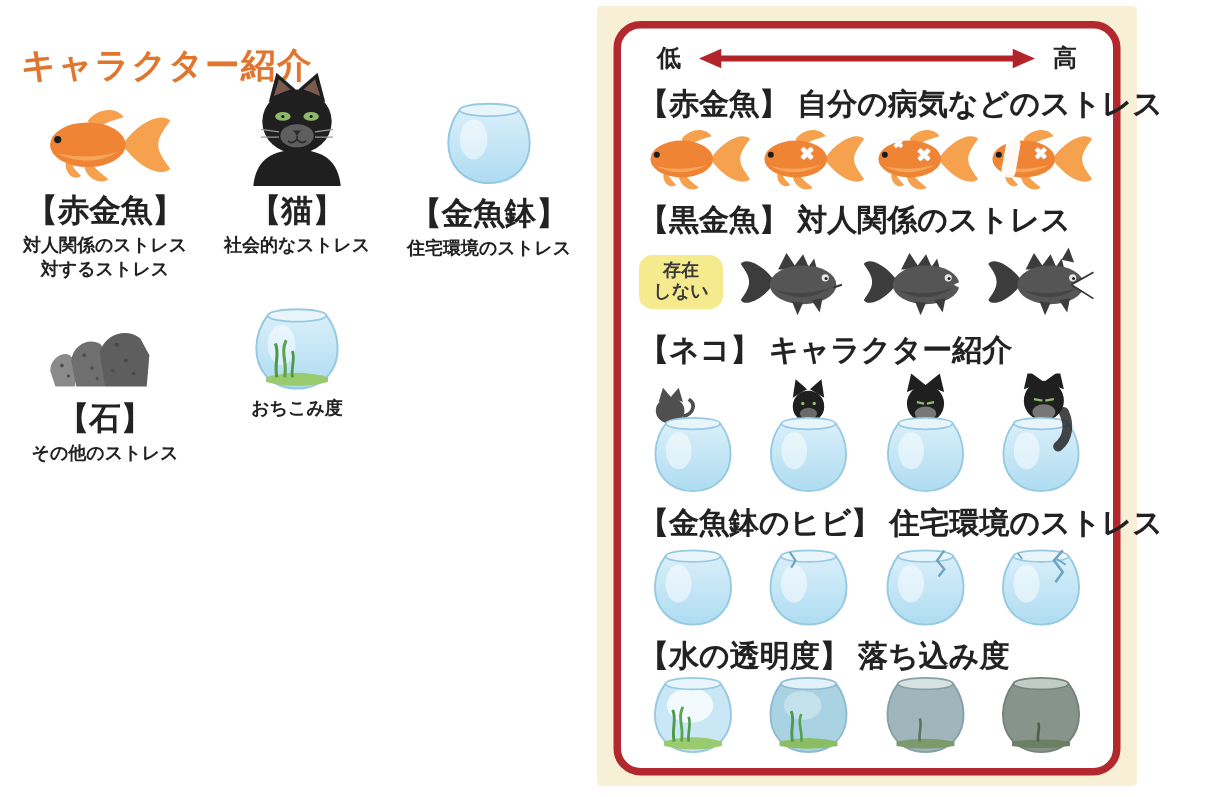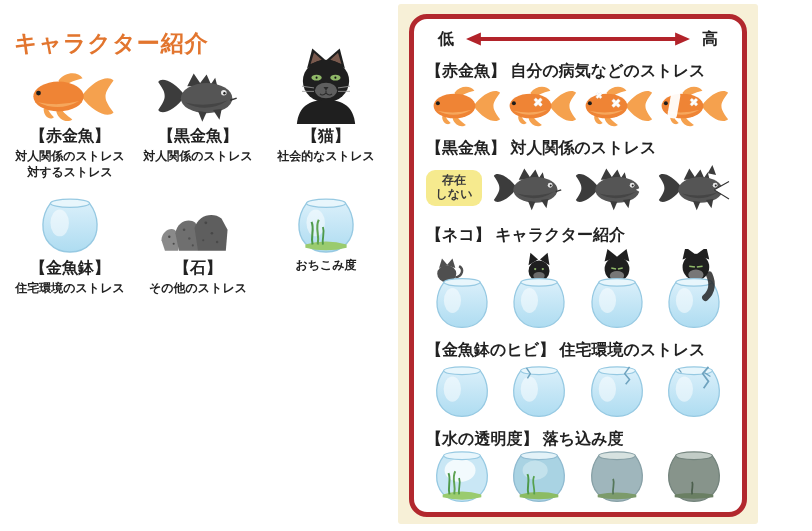--- a/index.html
+++ b/index.html
@@ -9,34 +9,34 @@
 
   
   .left-panel{position:absolute;left:0;top:0;width:394px;height:531px;}
   .lp-title{position:absolute;left:14px;top:28px;font-size:23px;font-weight:700;
             color:#E2752E;letter-spacing:1px;}
   .char-grid{position:absolute;left:6px;top:50px;display:grid;
              grid-template-columns:128px 128px 128px;}
   .char-cell{display:flex;flex-direction:column;align-items:center;text-align:center;}
   .icon-box{height:74px;display:flex;align-items:flex-end;justify-content:center;}
   .char-cell.row2 .icon-box{height:64px;margin-top:12px;}
-  .char-name{font-size:16px;font-weight:700;margin-top:2px;white-space:nowrap;}
+  .char-name{font-size:21px;font-weight:700;margin-top:2px;white-space:nowrap;}
   .char-desc{font-size:12px;font-weight:700;line-height:1.3;margin-top:2px;
              white-space:pre-line;}
 
   
   .right-panel{position:absolute;left:398px;top:4px;width:360px;height:520px;
                background:#F7F0D7;border-radius:3px;}
   .red-box{position:absolute;left:11px;top:10px;width:338px;height:503px;
            box-sizing:border-box;border:5px solid #B2282E;border-radius:18px;
            background:#fff;padding:7px 12px;display:flex;flex-direction:column;
            justify-content:space-between;}
   .scale-row{display:flex;align-items:center;justify-content:center;gap:10px;
              height:26px;font-size:16px;font-weight:700;}
-  .stress-heading{font-size:16px;font-weight:700;line-height:21px;white-space:nowrap;}
+  .stress-heading{font-size:20px;font-weight:700;line-height:21px;white-space:nowrap;}
   .strip{display:flex;justify-content:space-between;align-items:flex-end;margin-top:2px;}
   .strip-fish{height:46px;}
   .strip-bfish{height:56px;align-items:center;}
   .strip-cat{height:84px;}
   .strip-crack{height:58px;}
   .strip-murk{height:54px;}
   .badge{width:56px;height:36px;border-radius:9px;background:#F6EA8E;
          display:flex;flex-direction:column;align-items:center;justify-content:center;
          font-size:12px;font-weight:700;line-height:1.15;color:#3a3a3a;}
   .cell{display:flex;align-items:flex-end;justify-content:center;width:72px;}
@@ -132,30 +132,20 @@
         <div class="icon-box">
           <svg width="92" height="55" viewBox="0 0 80 48">
             <use href="#sym-goldfish"></use>
           </svg>
         </div>
         <div class="char-name">【赤金魚】</div>
         <div class="char-desc">対人関係のストレス
 対するストレス</div>
       </div>
 
-      <div class="char-cell">
-        <div class="icon-box">
-          <svg width="86" height="56" viewBox="0 0 80 52">
-            <use href="#sym-blackfish"></use>
-            <path d="M70,30 L76,28" stroke="#333" stroke-width="1.4"></path>
-          </svg>
-        </div>
-        <div class="char-name">【黒金魚】</div>
-        <div class="char-desc">対人関係のストレス</div>
-      </div>
 
       <div class="char-cell">
         <div class="icon-box">
           <svg width="72" height="79" viewBox="0 0 84 92">
             <use href="#sym-cat"></use>
           </svg>
         </div>
         <div class="char-name">【猫】</div>
         <div class="char-desc">社会的なストレス</div>
       </div>

